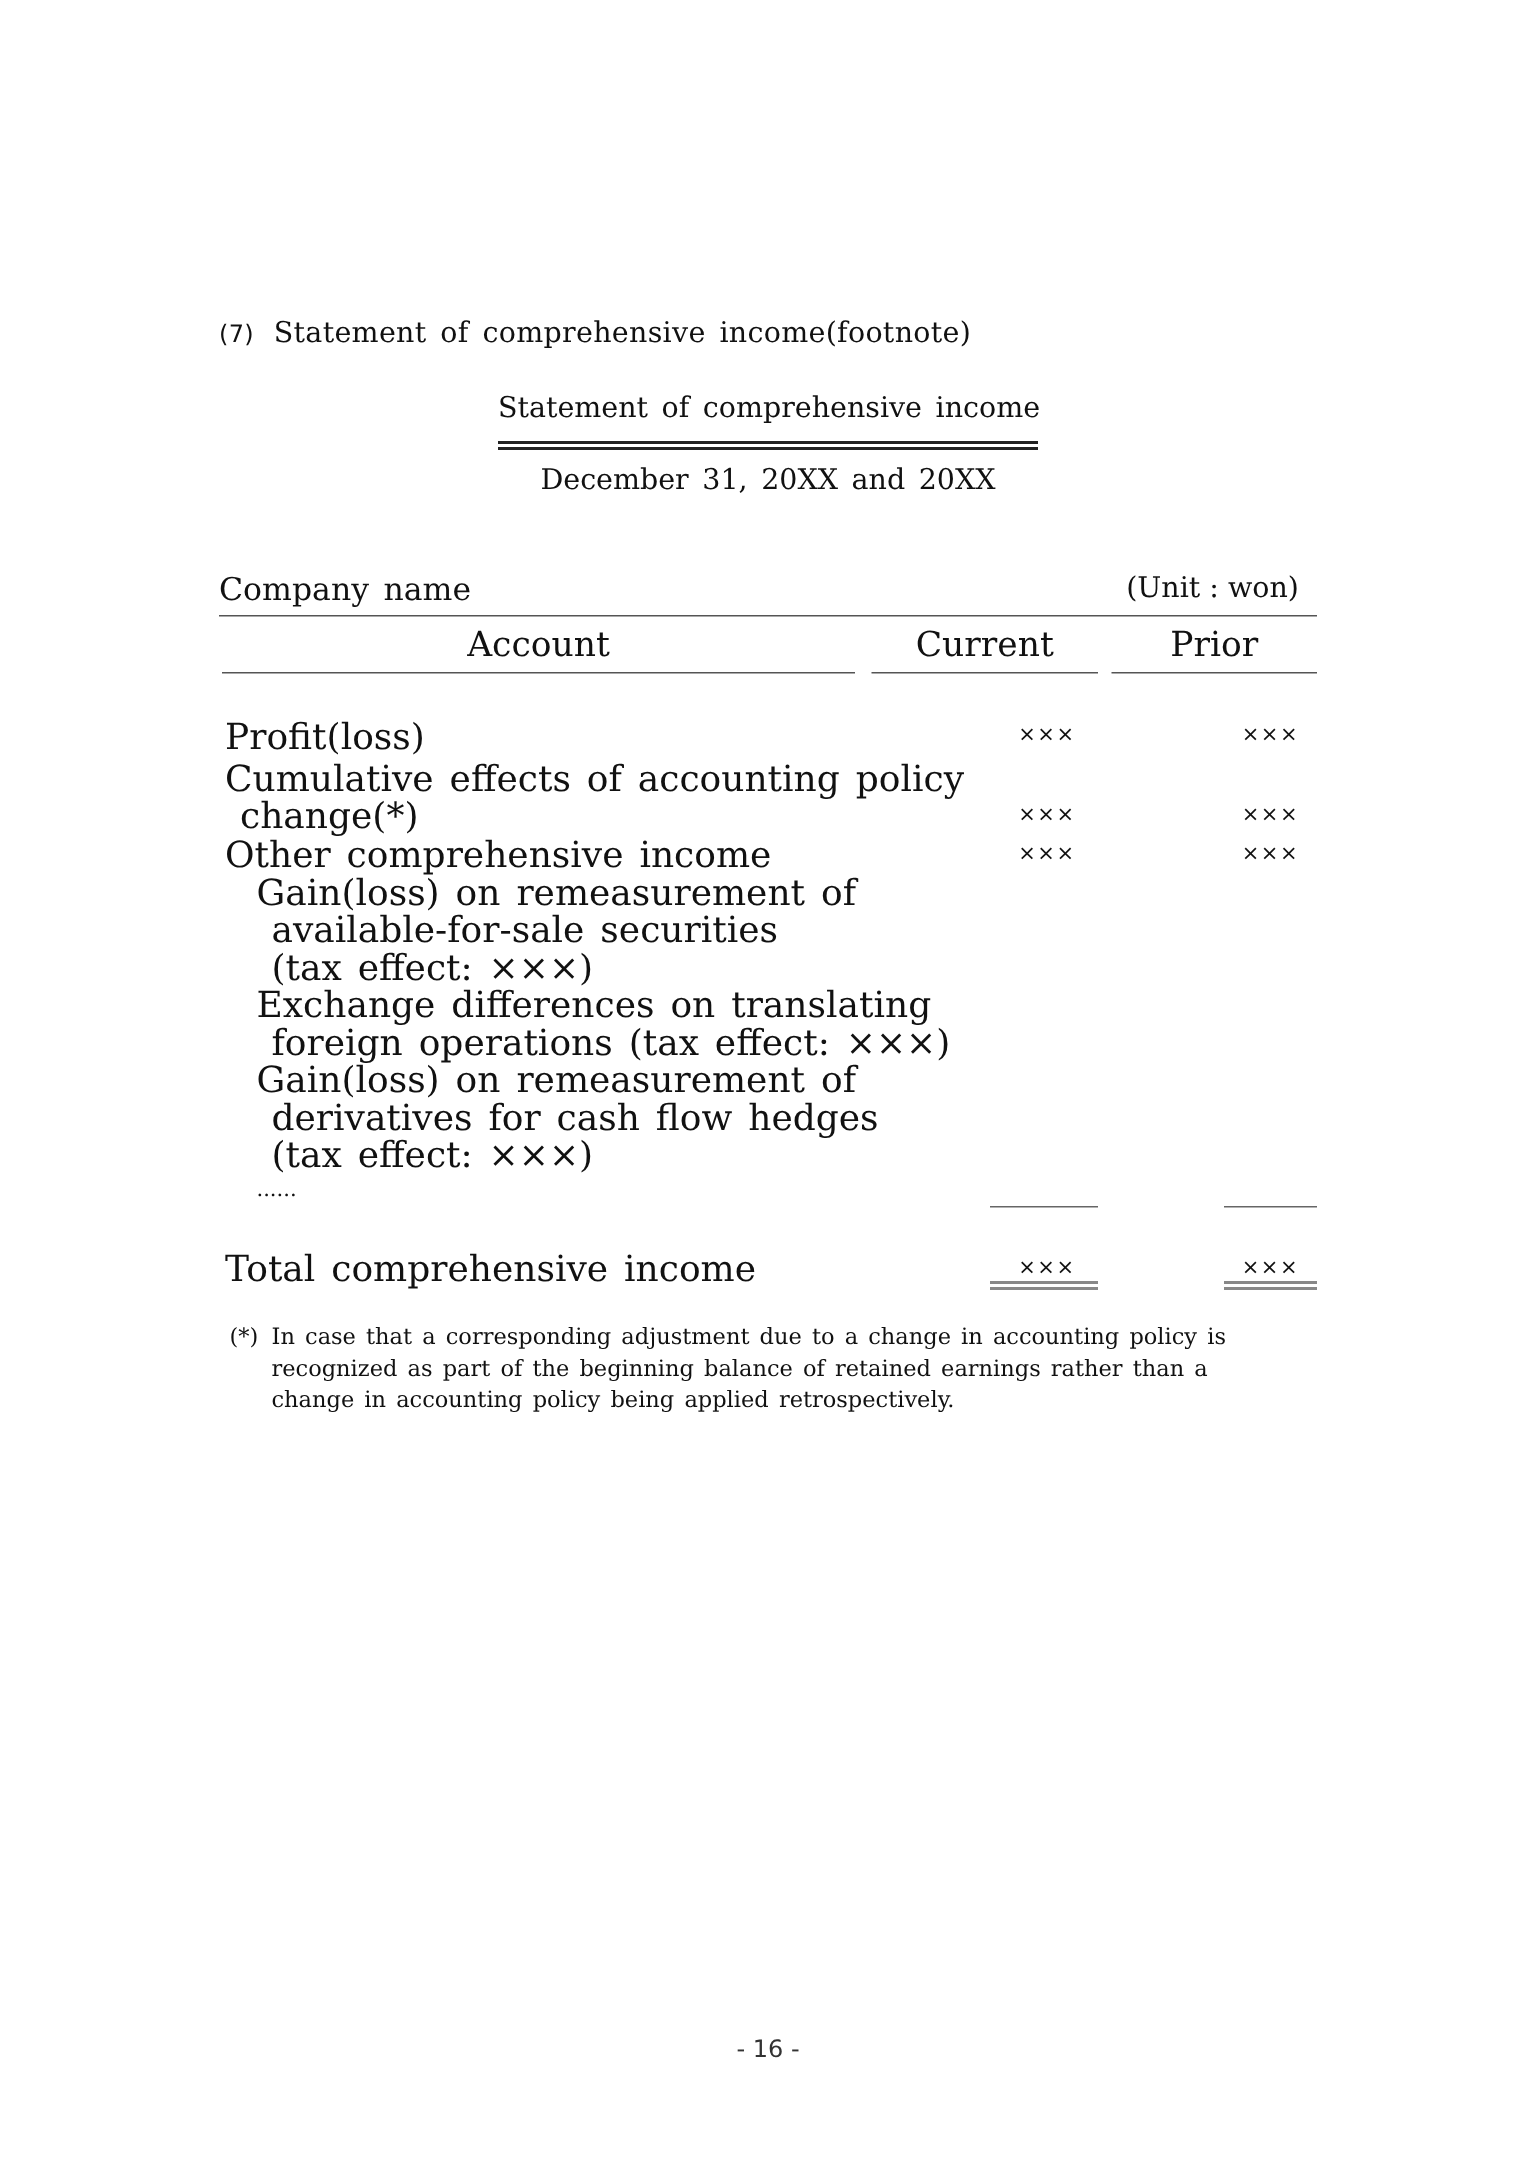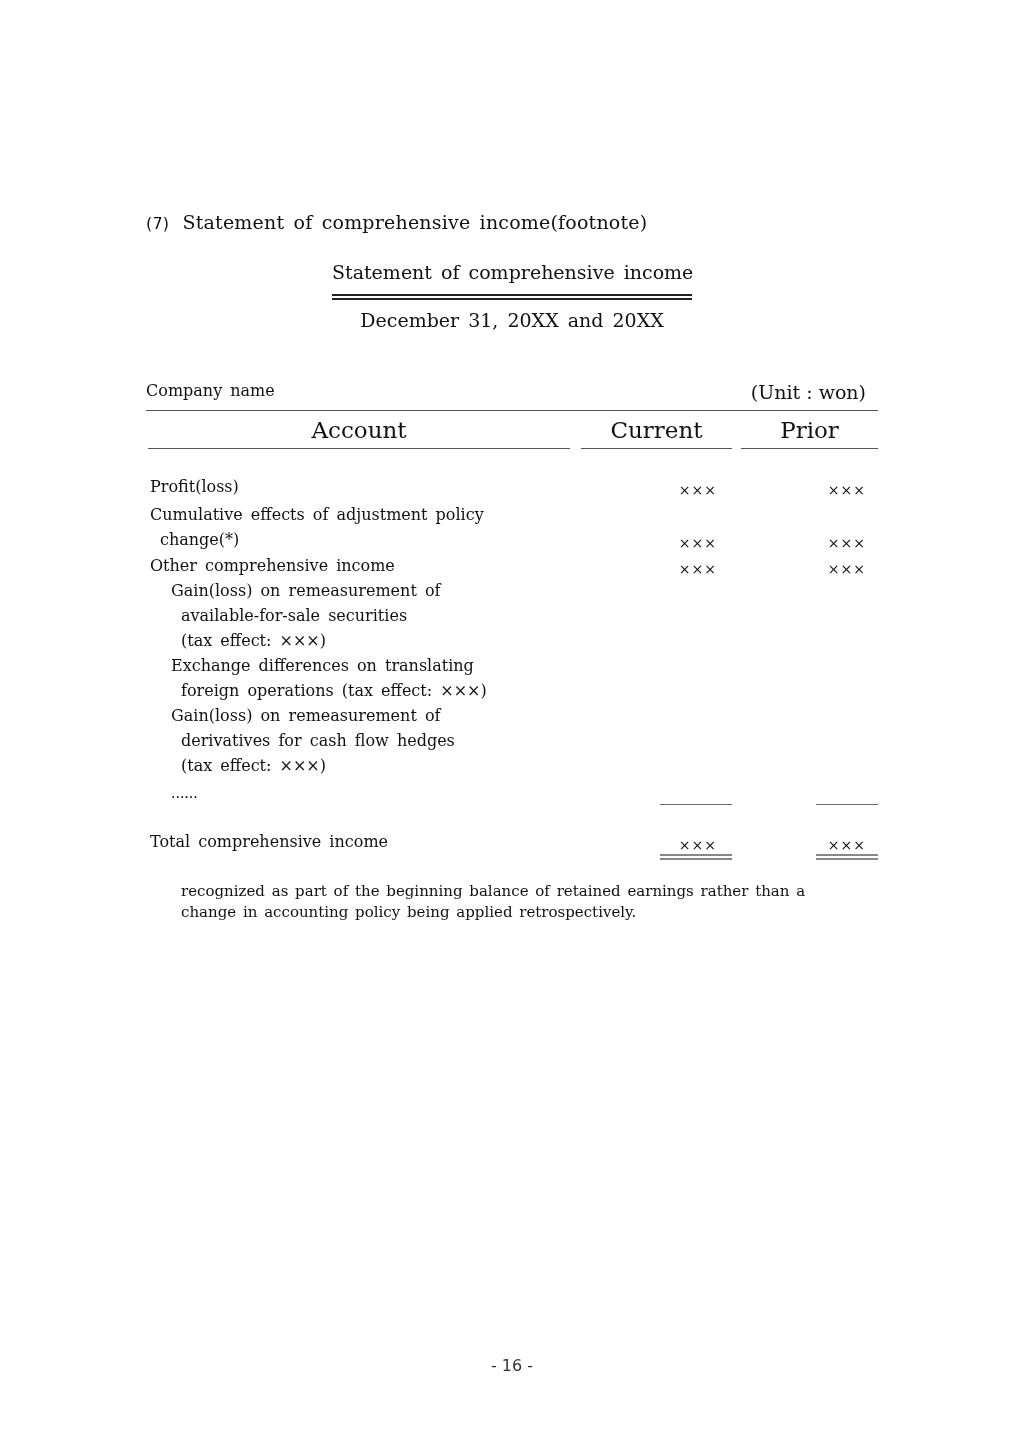--- a/index.html
+++ b/index.html
@@ -7,25 +7,25 @@
     width: 1024px; height: 1447px; position: relative; overflow: hidden;
     font-family: "DejaVu Serif", "Liberation Serif", serif;
     color: #111111;
   }
   .abs { position: absolute; white-space: nowrap; }
   .section-title { left: 146px; top: 211px; font-size: 19px; letter-spacing: 0.2px; word-spacing: 3px; }
   .section-title .num { font-family: "DejaVu Sans", sans-serif; font-size: 16px; margin-right: 4px; }
   .stmt-title { left: 332px; top: 261px; width: 360px; text-align: right; font-size: 19px; word-spacing: 3px; }
   .double-rule { left: 332px; top: 294px; width: 360px; height: 2px; border-top: 2px solid #222; border-bottom: 2px solid #222; height: 2px; }
   .period { left: 332px; top: 307px; width: 360px; text-align: center; font-size: 19px; line-height: 26px; word-spacing: 3px; }
-  .company { left: 146px; top: 381px; font-size: 16px; word-spacing: 3px; }
+  .company { left: 146px; top: 381px; font-size: 21px; word-spacing: 3px; }
   .unit { right: 158px; top: 381px; font-size: 19px; }
   .rule { position: absolute; height: 0; border-top: 1px solid #555; }
   .hdr { top: 417px; font-size: 23px; text-align: center; }
-  .row-label { left: 150px; font-size: 16px; word-spacing: 3px; }
+  .row-label { left: 150px; font-size: 24px; word-spacing: 3px; }
   .row-label.sub { left: 171px; }
   .row-label.sub2 { left: 181px; }
   .val { font-family: "DejaVu Sans", sans-serif; font-size: 14px; letter-spacing: 1px; text-align: right; }
   .val.cur { right: 307px; }
   .val.pri { right: 158px; }
   .footnote { left: 153px; top: 881px; font-size: 15px; line-height: 21px; word-spacing: 2px; }
   .footnote .mark { display: inline-block; width: 28px; }
   .footnote .indent { padding-left: 28px; }
   .page-num { left: 0; width: 1024px; top: 1356px; text-align: center; font-family: "DejaVu Sans", sans-serif; font-size: 16px; color: #333; }
   .dbl-under { position: absolute; height: 2px; border-top: 2px solid #888; border-bottom: 2px solid #888; }
@@ -52,21 +52,21 @@
 <div class="abs hdr" style="left:581px; width:151px;">Current</div>
 <div class="abs hdr" style="left:741px; width:137px;">Prior</div>
 <div class="rule" style="left:148px; top:448px; width:422px;"></div>
 <div class="rule" style="left:581px; top:448px; width:151px;"></div>
 <div class="rule" style="left:741px; top:448px; width:137px;"></div>
 
 <div class="abs row-label" style="top:477px;">Profit(loss)</div>
 <div class="abs val cur" style="top:482px;">×××</div>
 <div class="abs val pri" style="top:482px;">×××</div>
 
-<div class="abs row-label" style="top:505px;">Cumulative effects of adjustment policy</div>
+<div class="abs row-label" style="top:505px;">Cumulative effects of accounting policy</div>
 <div class="abs row-label" style="top:530px; left:160px;">change(*)</div>
 <div class="abs val cur" style="top:535px;">×××</div>
 <div class="abs val pri" style="top:535px;">×××</div>
 
 <div class="abs row-label" style="top:556px;">Other comprehensive income</div>
 <div class="abs val cur" style="top:561px;">×××</div>
 <div class="abs val pri" style="top:561px;">×××</div>
 
 <div class="abs row-label sub" style="top:581px;">Gain(loss) on remeasurement of</div>
 <div class="abs row-label sub2" style="top:606px;">available-for-sale securities</div>
@@ -84,17 +84,18 @@
 <div class="rule" style="left:660px; top:804px; width:72px; border-top-color:#666;"></div>
 <div class="rule" style="left:816px; top:804px; width:62px; border-top-color:#666;"></div>
 
 <div class="abs row-label" style="top:832px;">Total comprehensive income</div>
 <div class="abs val cur" style="top:837px;">×××</div>
 <div class="abs val pri" style="top:837px;">×××</div>
 <div class="dbl-under" style="left:660px; top:854px; width:72px;"></div>
 <div class="dbl-under" style="left:816px; top:854px; width:62px;"></div>
 
 <div class="abs footnote">
+  <div><span class="mark">(*)</span><span>In case that a corresponding adjustment due to a change in accounting policy is</span></div>
   <div class="indent">recognized as part of the beginning balance of retained earnings rather than a</div>
   <div class="indent">change in accounting policy being applied retrospectively.</div>
 </div>
 
 <div class="abs page-num">- 16 -</div>
 
 </body></html>

